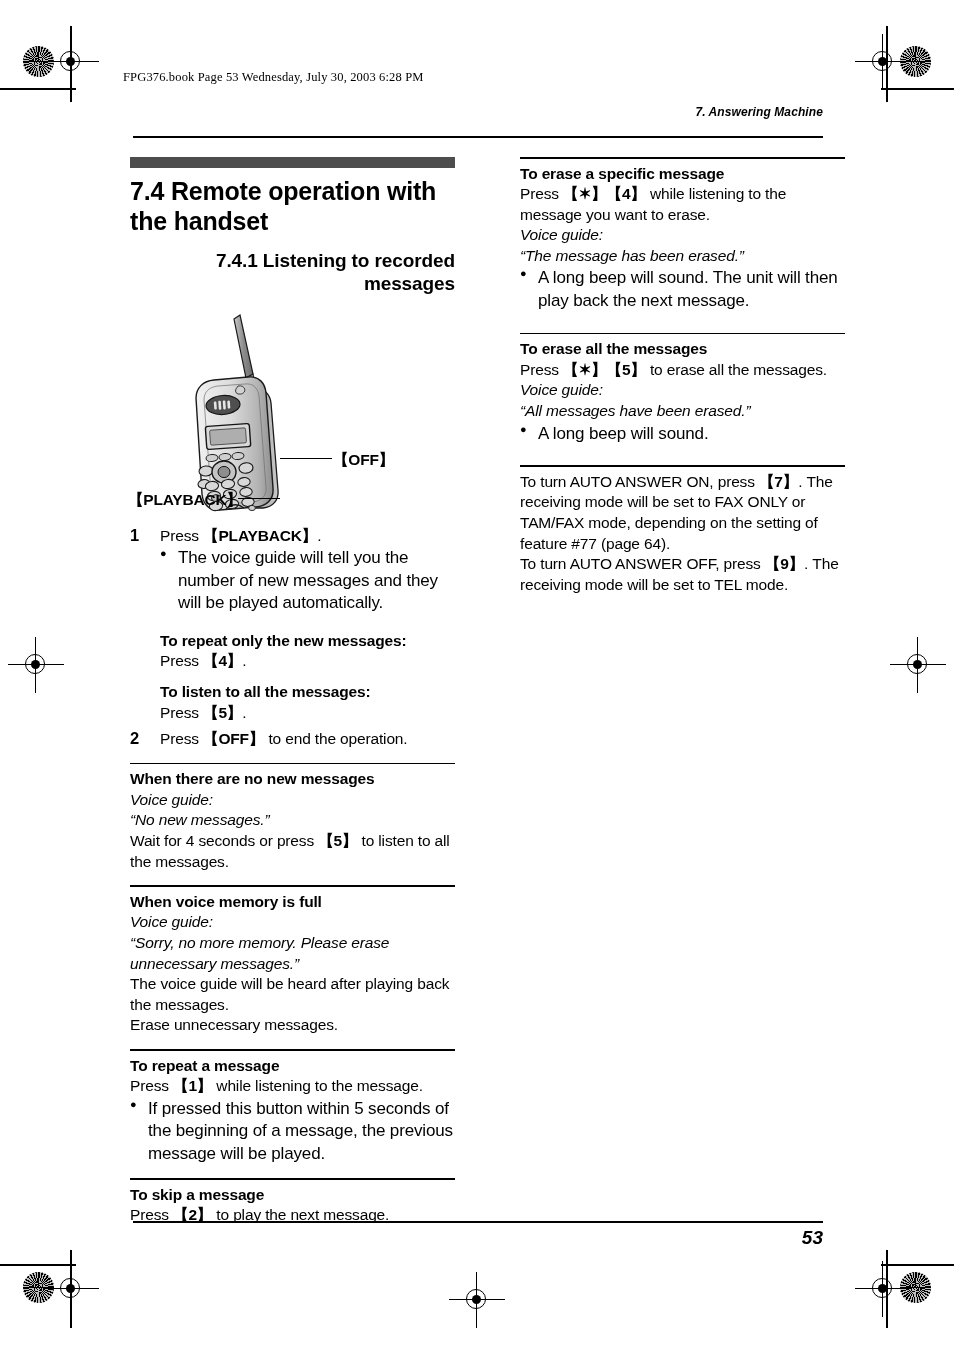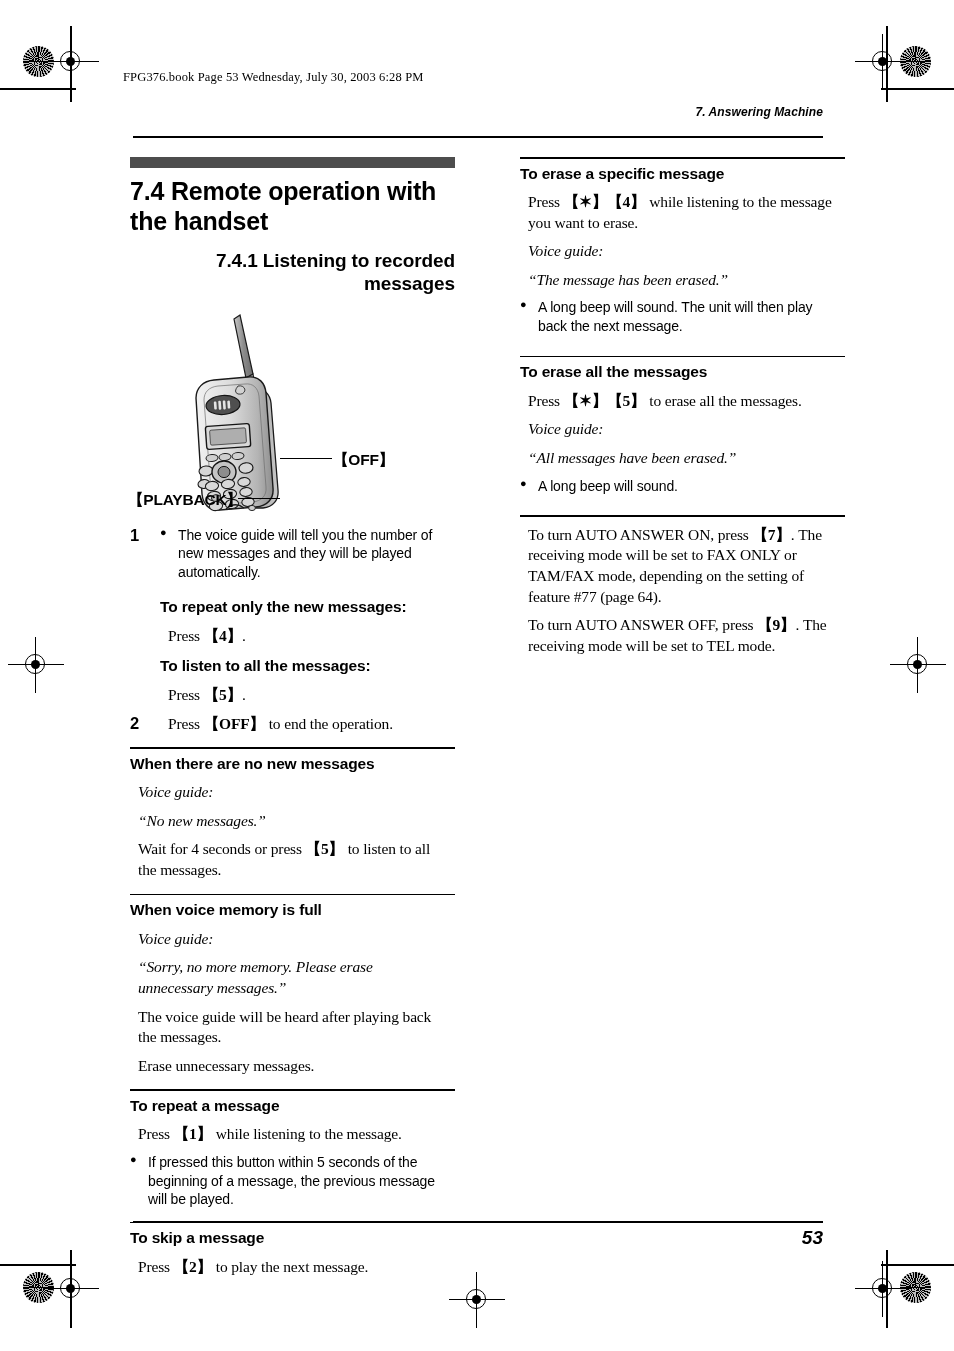--- a/index.html
+++ b/index.html
@@ -173,45 +173,44 @@
     margin: 13px 0 5px 0;
   }
   h3.block-head {
     margin: 0;
     font-size: 15.5px;
     font-weight: bold;
     line-height: 1.32;
     letter-spacing: -0.15px;
   }
   p.txt {
-    margin: 8px;
+    margin: 0;
     font-size: 15.5px;
     line-height: 1.33;
     letter-spacing: -0.15px;
-    font-family: Liberation Serif, serif;
   }
   p.txt.ital { font-style: italic; }
   .kb { font-weight: bold; }
   .step {
     position: relative;
     padding-left: 30px;
     margin-top: 6px;
   }
   .step-num {
     position: absolute;
     left: 0;
     top: 0;
     font-size: 16.5px;
     font-weight: bold;
   }
   .bullet-item {
     position: relative;
     padding-left: 18px;
     margin-top: 1px;
-    font-size: 14px;
+    font-size: 17px;
     line-height: 1.33;
     letter-spacing: -0.15px;
   }
   .bullet-item:before {
     content: "\25CF";
     position: absolute;
     left: 0;
     top: -1px;
     font-size: 11px;
   }
@@ -361,20 +360,21 @@
       </svg>
 
       <div class="lead-line lead-off"></div>
       <div class="callout callout-off">【OFF】</div>
       <div class="lead-line lead-playback"></div>
       <div class="callout callout-playback">【PLAYBACK】</div>
     </div>
 
     <div class="step">
       <span class="step-num">1</span>
+      <p class="txt"><span>Press </span><span class="kb">【PLAYBACK】</span><span>.</span></p>
       <div class="bullet-item">The voice guide will tell you the number of new messages and they will be played automatically.</div>
     </div>
 
     <div class="indent gap-m">
       <h3 class="block-head">To repeat only the new messages:</h3>
       <p class="txt"><span>Press </span><span class="kb">【4】</span><span>.</span></p>
     </div>
 
     <div class="indent gap-s">
       <h3 class="block-head">To listen to all the messages:</h3>

